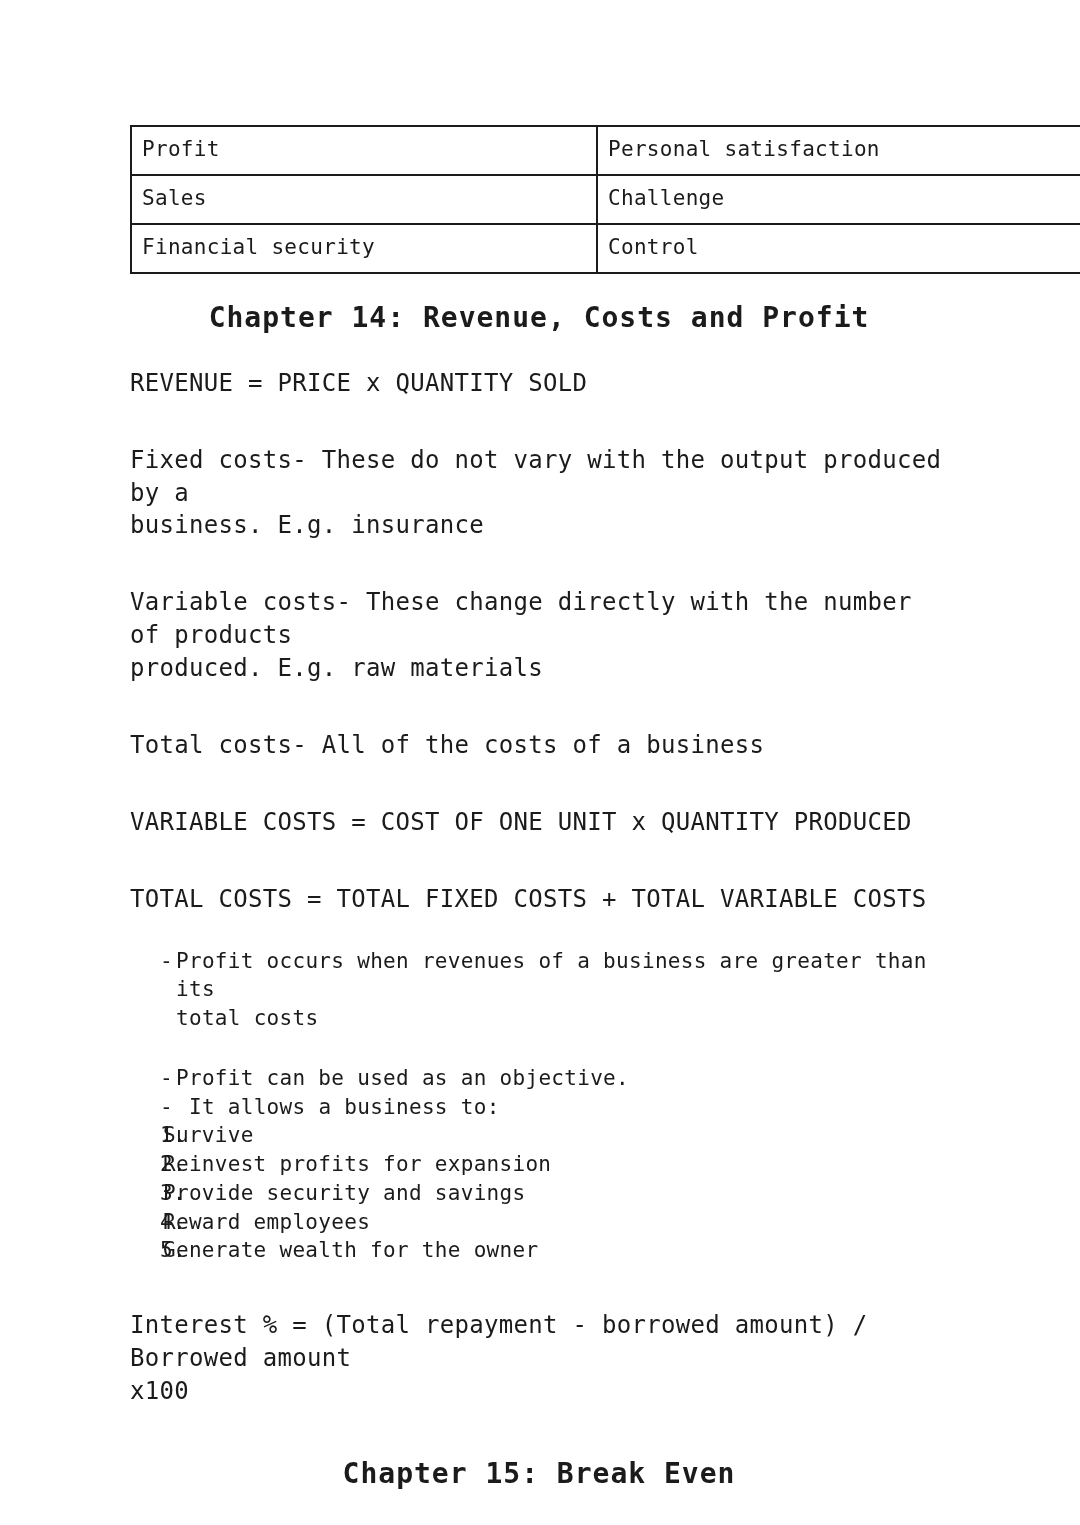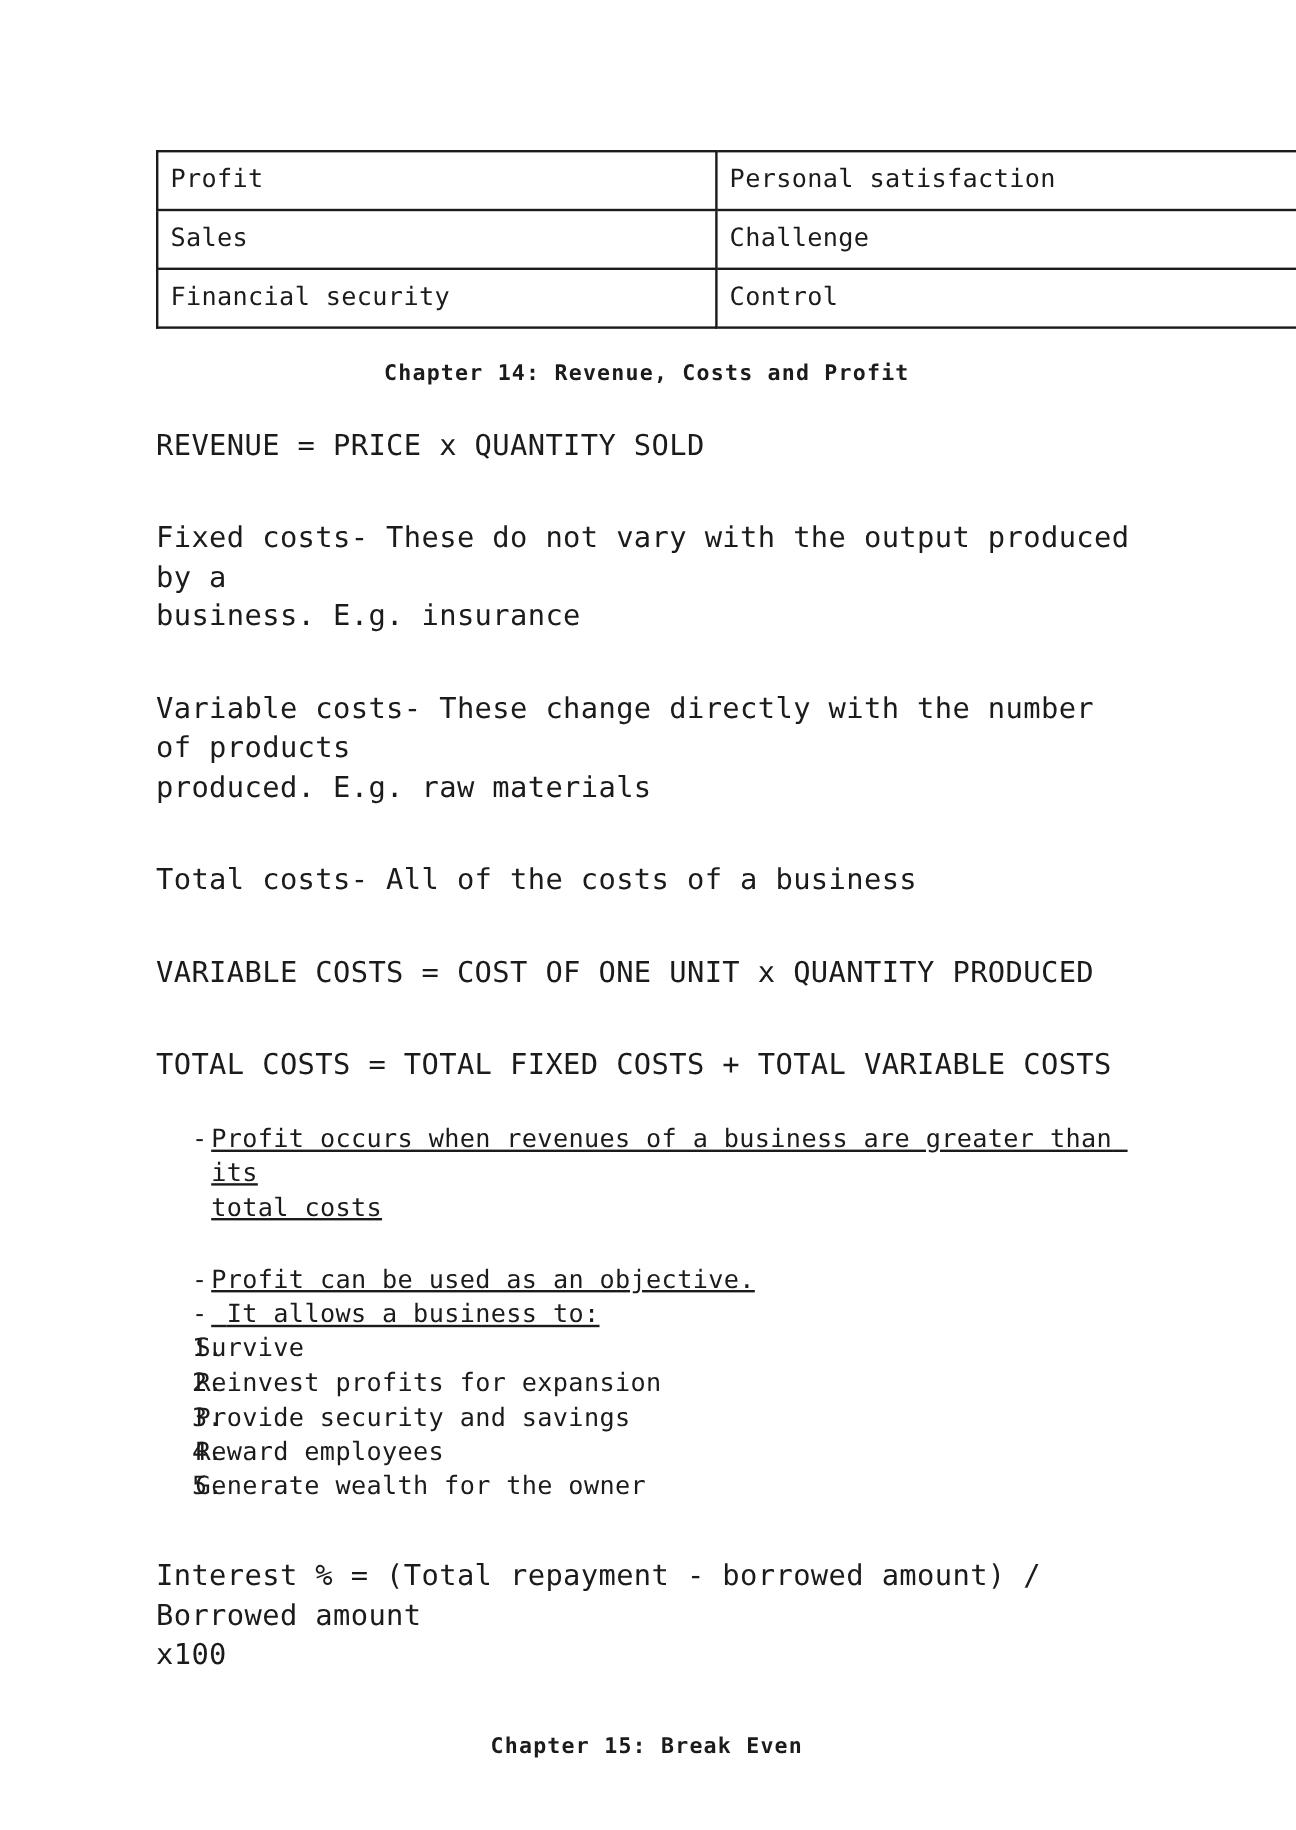--- a/index.html
+++ b/index.html
@@ -41,21 +41,21 @@
     letter-spacing: 0.3px;
   }
   table.objectives-table td.col-left { width: 466px; }
   table.objectives-table td.col-right { width: 486px; }
   td .cell-line { display: block; white-space: pre; }
 
   
   .chapter-heading {
     text-align: center;
     font-weight: bold;
-    font-size: 18px;
+    font-size: 28px;
     letter-spacing: 1.0px;
     margin: 0;
     white-space: pre;
   }
   #chapter14-heading { margin-top: 27px; }
   #chapter15-heading { margin-top: 49px; }
 
   
   .para {
     font-size: 24px;
@@ -78,21 +78,20 @@
   }
   .bullet-marker {
     width: 46px;
     flex: 0 0 46px;
     padding-left: 30px;
     white-space: pre;
   }
   .bullet-text {
     flex: 1 1 auto;
     white-space: pre-wrap;
-    text-decoration: underline;
   }
   .num-row {
     display: flex;
     font-size: 21px;
     line-height: 1.37;
     letter-spacing: 0.3px;
   }
   .num-marker {
     width: 33px;
     flex: 0 0 33px;

